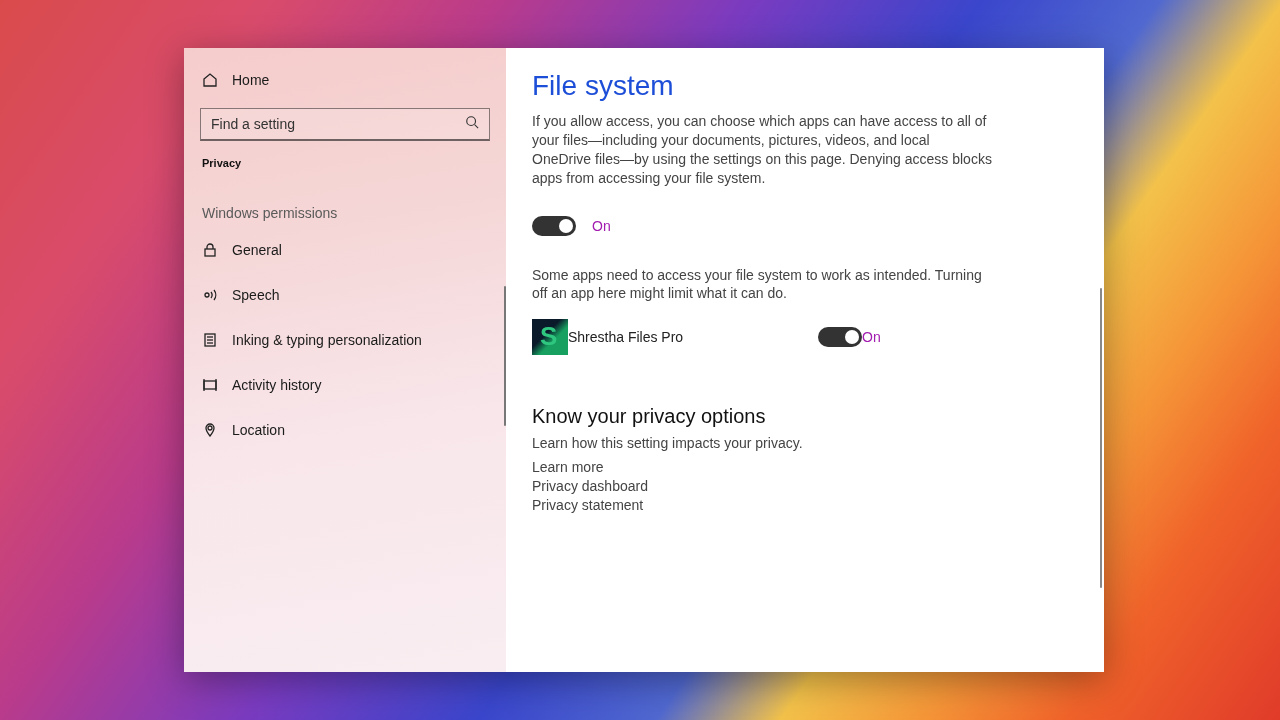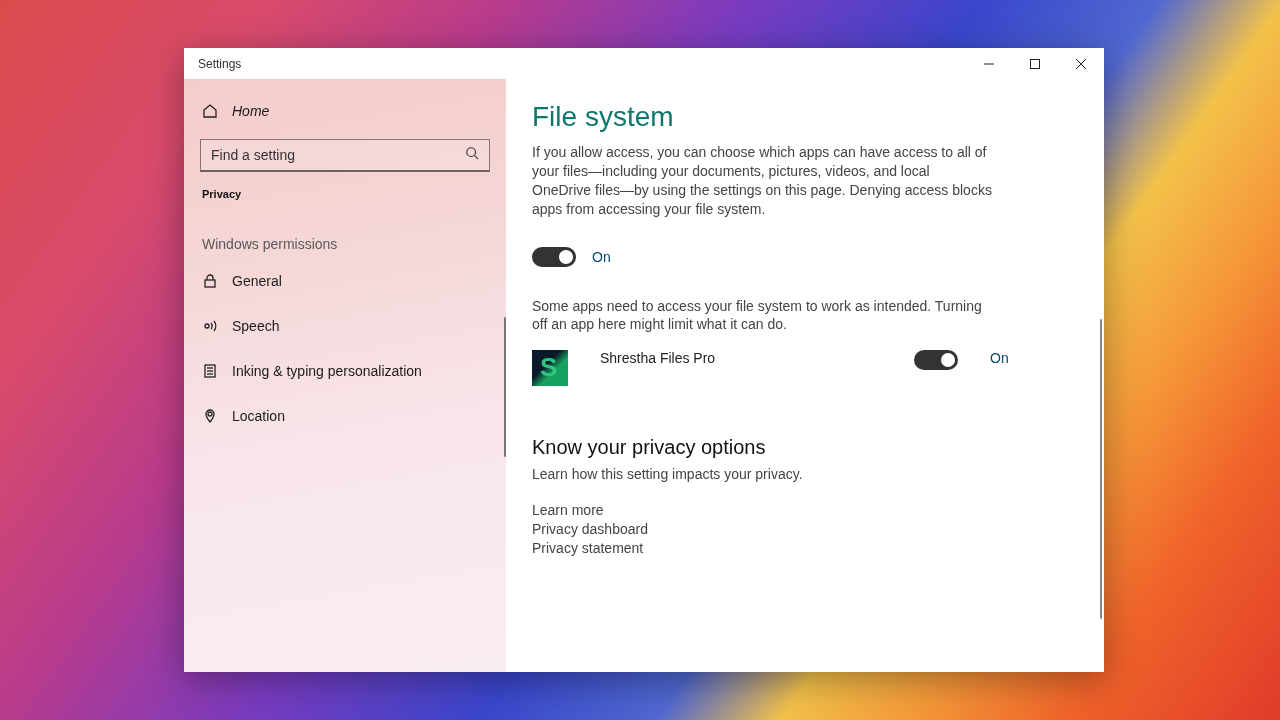--- a/index.html
+++ b/index.html
@@ -64,21 +64,21 @@
   .sb-row {
     display: flex;
     align-items: center;
     height: 45px;
     padding-left: 18px;
     font-size: 14px;
     color: #1b1b1b;
     cursor: default;
     position: relative;
   }
-  .sb-row.home { height: 44px; margin-bottom: 6px; font-style: italic; }
+  .sb-row.home { height: 44px; margin-bottom: 6px; }
   .sb-row .icon svg { width: 16px; height: 16px; stroke:#222; fill:none; stroke-width:1.3; }
   .sb-row .icon { width: 30px; display:flex; }
   .search-wrap {
     margin: 4px 16px 10px 16px;
     height: 33px;
     border: 1px solid rgba(0,0,0,0.45);
     background: rgba(255,255,255,0.15);
     display: flex;
     align-items: center;
     padding: 10px 10px;
@@ -100,73 +100,54 @@
     flex: 1;
     background: #fff;
     padding: 22px 26px 0 26px;
     position: relative;
     overflow: hidden;
   }
   .main-scrollbar {
     position:absolute; right:2px; top:240px; width:2px; height:300px;
     background:#888; border-radius:1px;
   }
-  h1.page-title { font-size: 28px; font-weight: 400; color:#0f766e; margin-bottom: 10px; }
+  h1.page-title { font-size: 28px; font-weight: 400; color:#1d4ed8; margin-bottom: 10px; }
   .desc { font-size: 14px; color:#444; max-width: 460px; line-height: 1.35; margin-bottom: 28px; }
   .toggle-row { display:flex; align-items:center; gap:16px; margin-bottom: 30px; }
   .toggle {
     width: 44px; height:20px; border-radius: 10px;
     background:#333; position:relative;
   }
   .toggle .knob {
     position:absolute; right:3px; top:3px;
     width:14px; height:14px; border-radius:50%;
     background:#fff;
   }
-  .toggle-label { font-size:14px; color:#0c4a6e; }
+  .toggle-label { font-size:14px; color:#a21caf; }
   h2.section { font-size: 20px; font-weight: 400; color:#111; margin-bottom:6px; }
   .app-row {
-    display:flex; align-items:flex-start; gap:32px;
+    display:flex; align-items:center; gap:0;
     margin-top: 16px; margin-bottom: 50px;
   }
   .app-icon {
     width:36px; height:36px;
     background: linear-gradient(135deg, #0a1a2a 40%, #17a060 60%);
     position:relative;
   }
   .app-icon::after{
     content:"S"; position:absolute; left:8px; top:2px;
     font-size:26px; font-weight:600; color:#2fc780;
   }
   .app-name { font-size:14px; flex:0 0 210px; color:#222; }
   .link { font-size:14px; color:#444; margin-top:3px; cursor:default; }
 </style>
 </head>
 <body>
 
 <div class="window">
-  <div class="titlebar">
-    <div class="title-text">Settings</div>
-    <div class="win-btn">
-      <svg viewBox="0 0 10 10">
-          <line x1="0" y1="5" x2="10" y2="5"></line>
-        </svg>
-    </div>
-    <div class="win-btn">
-      <svg viewBox="0 0 10 10">
-          <rect x="0.5" y="0.5" width="9" height="9"></rect>
-        </svg>
-    </div>
-    <div class="win-btn">
-      <svg viewBox="0 0 10 10">
-          <line x1="0" y1="0" x2="10" y2="10"></line>
-          <line x1="10" y1="0" x2="0" y2="10"></line>
-        </svg>
-    </div>
-  </div>
 
   <div class="content">
     <div class="sidebar">
       <div class="sb-scrollbar"></div>
 
       <div class="sb-row home">
         <span class="icon">
           <svg viewBox="0 0 16 16">
               <path d="M2 7 L8 2 L14 7 V14 H2 Z"></path>
             </svg>
@@ -214,20 +195,30 @@
               <rect x="3" y="2" width="10" height="12"></rect>
               <line x1="5" y1="5" x2="11" y2="5"></line>
               <line x1="5" y1="8" x2="11" y2="8"></line>
               <line x1="5" y1="11" x2="11" y2="11"></line>
             </svg>
         </span>
         <span>Inking &amp; typing personalization</span>
       </div>
 
 
+      <div class="sb-row">
+        <span class="icon">
+          <svg viewBox="0 0 16 16">
+              <rect x="2" y="4" width="12" height="8"></rect>
+              <line x1="2" y1="2" x2="2" y2="14"></line>
+              <line x1="14" y1="2" x2="14" y2="14"></line>
+            </svg>
+        </span>
+        <span>Activity history</span>
+      </div>
 
 
       <div class="sb-row">
         <span class="icon">
           <svg viewBox="0 0 16 16">
               <circle cx="8" cy="6" r="2"></circle>
               <path d="M8 2 a4 4 0 0 1 4 4 c0 3 -4 8 -4 8 s-4 -5 -4 -8 a4 4 0 0 1 4 -4"></path>
             </svg>
         </span>
         <span>Location</span>
@@ -253,19 +244,19 @@
         <div class="app-icon"></div>
         <div class="app-name">Shrestha Files Pro</div>
         <div style="flex:0 0 40px"></div>
         <div class="toggle">
             <div class="knob"></div>
           </div>
         <span class="toggle-label">On</span>
       </div>
 
       <h2 class="section">Know your privacy options</h2>
-      <p class="desc" style="margin-bottom:18px">Learn how this setting impacts your privacy.</p>
+      <p class="desc" style="margin-bottom:6px">Learn how this setting impacts your privacy.</p>
       <div class="link">Learn more</div>
       <div class="link">Privacy dashboard</div>
       <div class="link">Privacy statement</div>
     </div>
   </div>
 </div>
 
 </body></html>

